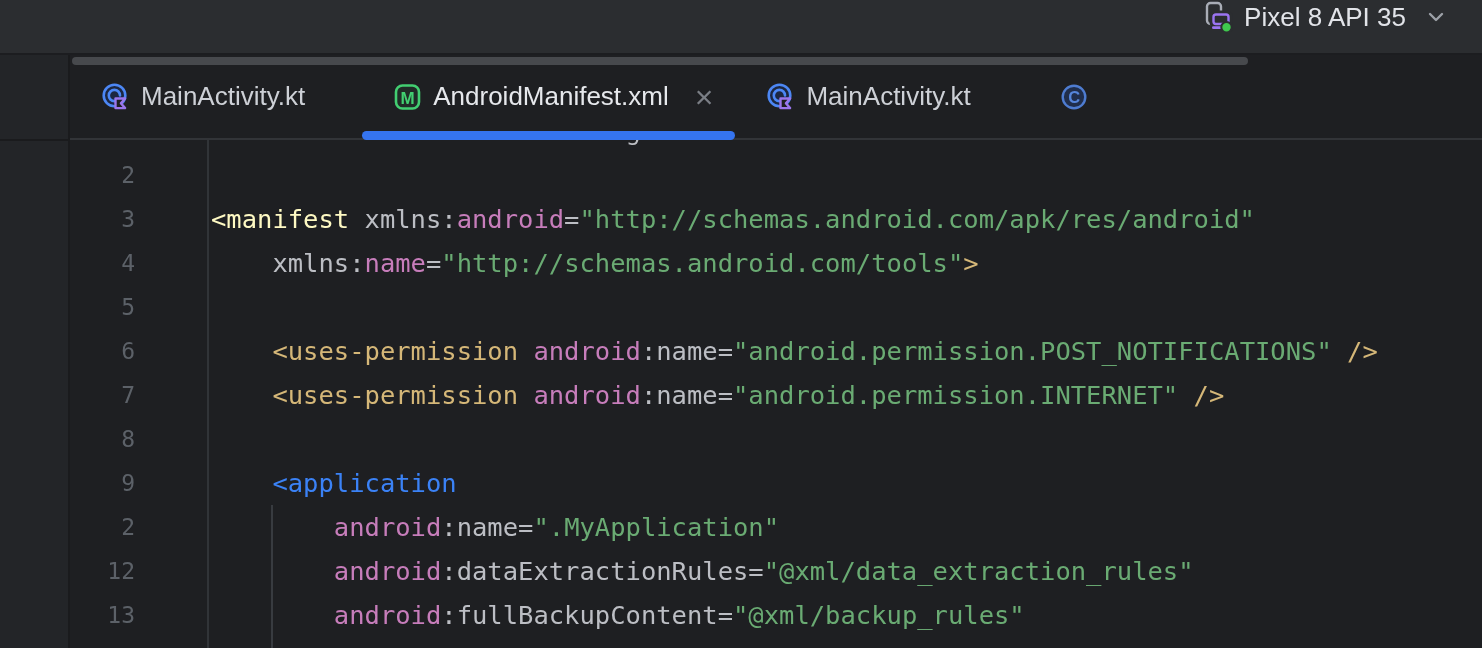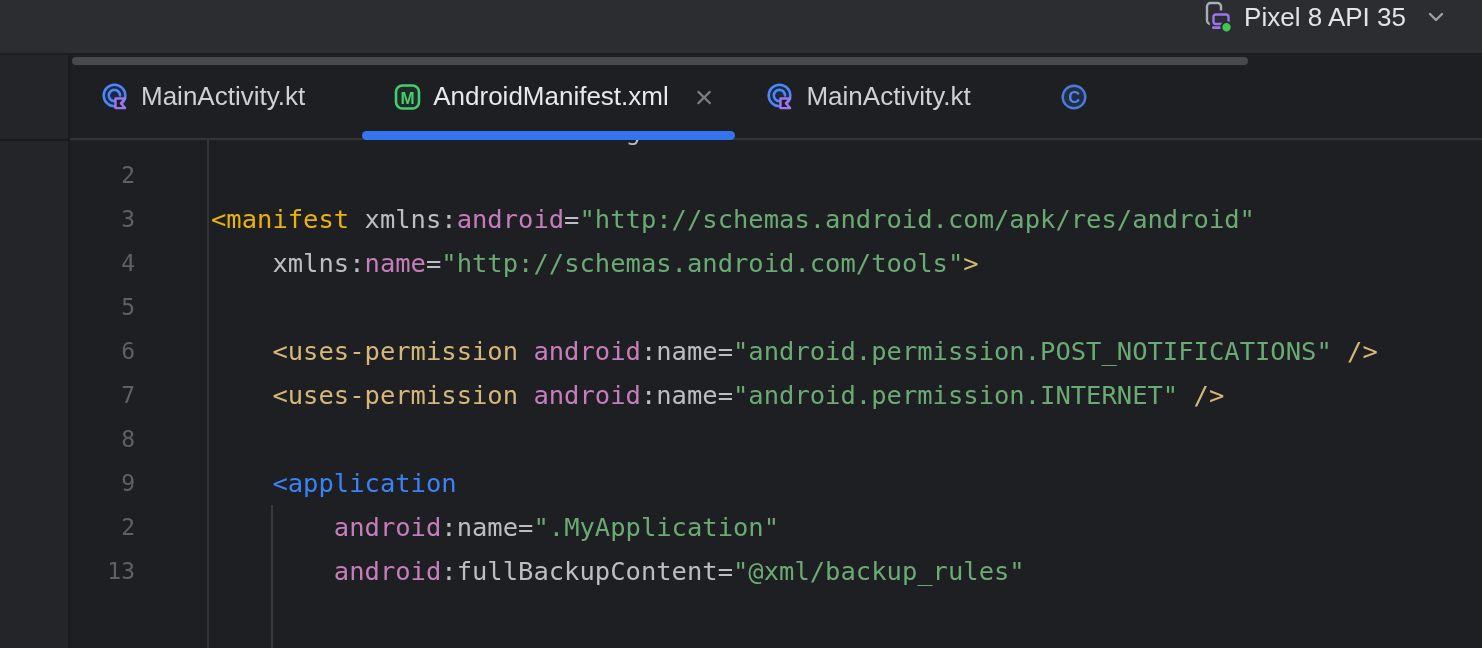--- a/index.html
+++ b/index.html
@@ -148,21 +148,21 @@
         <div class="code-row">
           <span class="ln" style="color: rgb(92, 97, 104);">1</span>
           <span class="code"><span style="color: rgb(213, 183, 120);">&lt;?xml</span><span style="color: rgb(188, 190, 196);"> version=</span><span style="color: rgb(106, 171, 115);">"1.0"</span><span style="color: rgb(188, 190, 196);"> encoding=</span><span style="color: rgb(106, 171, 115);">"utf-8"</span><span style="color: rgb(213, 183, 120);">?&gt;</span></span>
         </div>
         <div class="code-row">
           <span class="ln" style="color: rgb(92, 97, 104);">2</span>
           <span class="code"></span>
         </div>
         <div class="code-row">
           <span class="ln" style="color: rgb(92, 97, 104);">3</span>
-          <span class="code"><span style="color: #eab308;">&lt;manifest</span><span style="color: rgb(188, 190, 196);"> xmlns:</span><span style="color: rgb(199, 125, 187);">android</span><span style="color: rgb(188, 190, 196);">=</span><span style="color: rgb(106, 171, 115);">"http://schemas.android.com/apk/res/android"</span></span>
+          <span class="code"><span style="color: #fef9c3;">&lt;manifest</span><span style="color: rgb(188, 190, 196);"> xmlns:</span><span style="color: rgb(199, 125, 187);">android</span><span style="color: rgb(188, 190, 196);">=</span><span style="color: rgb(106, 171, 115);">"http://schemas.android.com/apk/res/android"</span></span>
         </div>
         <div class="code-row">
           <span class="ln" style="color: rgb(92, 97, 104);">4</span>
           <span class="code"><span style="color: rgb(188, 190, 196);">    xmlns:</span><span style="color: rgb(199, 125, 187);">name</span><span style="color: rgb(188, 190, 196);">=</span><span style="color: rgb(106, 171, 115);">"http://schemas.android.com/tools"</span><span style="color: rgb(213, 183, 120);">&gt;</span></span>
         </div>
         <div class="code-row">
           <span class="ln" style="color: rgb(92, 97, 104);">5</span>
           <span class="code"></span>
         </div>
         <div class="code-row">
@@ -179,20 +179,24 @@
         </div>
         <div class="code-row">
           <span class="ln" style="color: rgb(92, 97, 104);">9</span>
           <span class="code"><span style="color: #3b82f6;">    &lt;application</span></span>
         </div>
         <div class="code-row">
           <span class="ln" style="color: rgb(92, 97, 104);">2</span>
           <span class="code"><span style="color: rgb(199, 125, 187);">        android</span><span style="color: rgb(188, 190, 196);">:name=</span><span style="color: rgb(106, 171, 115);">".MyApplication"</span></span>
         </div>
         <div class="code-row">
+          <span class="ln" style="color: rgb(92, 97, 104);">12</span>
+          <span class="code"><span style="color: rgb(199, 125, 187);">        android</span><span style="color: rgb(188, 190, 196);">:dataExtractionRules=</span><span style="color: rgb(106, 171, 115);">"@xml/data_extraction_rules"</span></span>
+        </div>
+        <div class="code-row">
           <span class="ln" style="color: rgb(92, 97, 104);">13</span>
           <span class="code"><span style="color: rgb(199, 125, 187);">        android</span><span style="color: rgb(188, 190, 196);">:fullBackupContent=</span><span style="color: rgb(106, 171, 115);">"@xml/backup_rules"</span></span>
         </div>
       </div>
     <div class="indent-guide"></div>
   </div>
 
 </div>
 
 </body></html>

